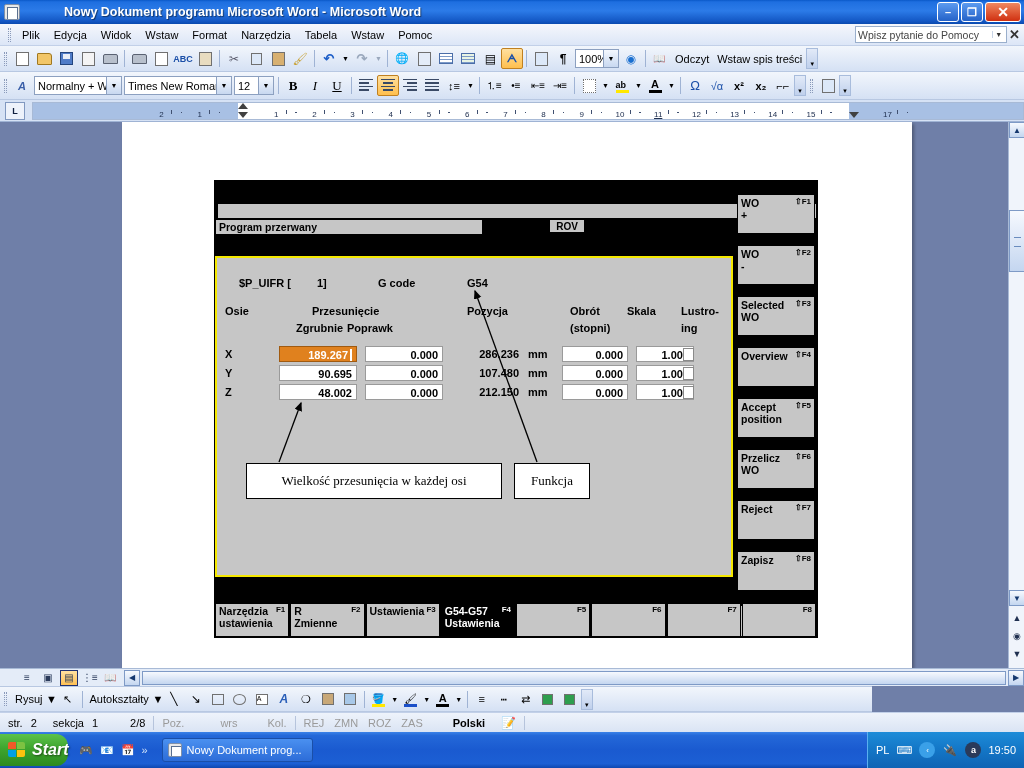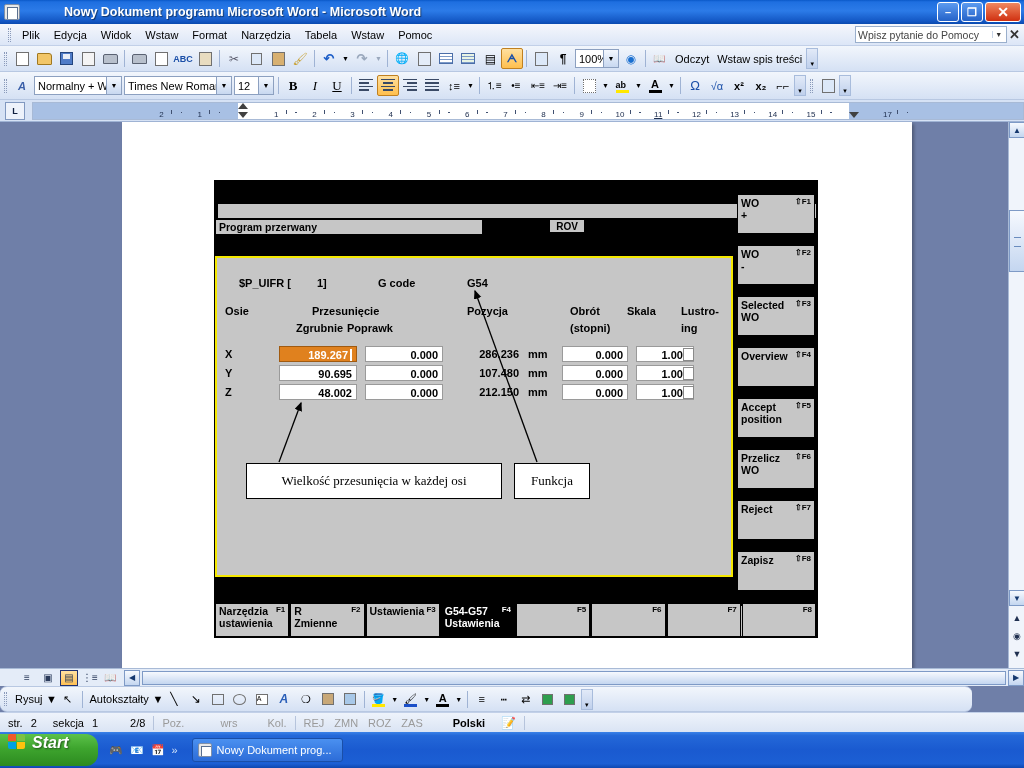--- a/index.html
+++ b/index.html
@@ -243,45 +243,45 @@
   }
   .viewbtn {
     width: 18px; height: 16px; display: flex; align-items: center; justify-content: center;
     font-size: 10px; color: #2A3A5A;
   }
   .viewbtn.sel { background: linear-gradient(to bottom,#FFE0A0,#FFC155); border: 1px solid #203070; }
   .hthumb { height: 14px; background: linear-gradient(to bottom,#F6F9FE,#C4D6F0); border: 1px solid #7E9AC6; }
 
   
   .drawbar {
-    position: absolute; top: 686px; left: 0; width: 972px; height: 26px;
+    position: absolute; top: 686px; left: 0; width: 872px; height: 26px;
     background: linear-gradient(to bottom,#F2F6FC,#D5E1F4); display: flex; align-items: center;
-    border-top: 1px solid #B8C8E2; border-bottom: 1px solid #B8C8E2; border-radius: 7px;
+    border-top: 1px solid #B8C8E2; border-bottom: 1px solid #B8C8E2;
   }
 
   
   .statusbar {
     position: absolute; top: 712px; left: 0; width: 1024px; height: 20px;
     background: linear-gradient(to bottom,#EEF3FB,#DAE4F4); display: flex; align-items: center;
     font-size: 11px; color: #000; border-top: 1px solid #C2D0E8;
   }
   .st { padding: 0 8px; white-space: nowrap; }
   .st.dim { color: #9A9A9A; }
   .stsep { width: 1px; height: 14px; background: #B6C4DC; }
 
   
   .taskbar {
     position: absolute; top: 732px; left: 0; width: 1024px; height: 36px;
     background: linear-gradient(to bottom, #3A82E8 0%, #2468D8 10%, #1A5AD0 50%, #1C5FD4 88%, #0E47B0 100%);
     display: flex; align-items: center;
   }
   .start {
-    height: 32px; padding: 0 30px 0 8px; margin: 2px 0 2px 0;
+    height: 32px; padding: 0 0 0 8px; margin: 2px 0 2px 0;
     background: linear-gradient(to bottom,#5CC24A 0%, #3EA52E 45%, #2C8A20 100%);
-    border-radius: 0 12px 12px 0; display: flex; align-items: flex-start; gap: 6px;
+    border-radius: 0 12px 12px 0; display: flex; align-items: center; gap: 6px;
     color: #fff; font-size: 16px; font-weight: bold; font-style: italic;
     text-shadow: 1px 1px 2px rgba(0,0,0,0.5);
   }
   .flag { width: 18px; height: 16px; position: relative; }
   .flag span { position: absolute; width: 8px; height: 7px; }
   .qlaunch { display: flex; align-items: center; gap: 5px; padding: 0 6px; margin-left: 4px; }
   .qicon { width: 16px; height: 16px; display: flex; align-items: center; justify-content: center; font-size: 11px; }
   .tbtn {
     height: 24px; margin-left: 8px; padding: 0 10px 0 5px;
     background: linear-gradient(to bottom,#4A90F0,#2C6CD8); border: 1px solid #1A4FA8;
@@ -918,15 +918,23 @@
     <div class="qlaunch">
       <div class="qicon">🎮</div>
       <div class="qicon">📧</div>
       <div class="qicon">📅</div>
       <div style="color:#CFE2FA;font-size:11px">»</div>
     </div>
     <div class="tbtn">
       <div class="tb-icon" style="width:14px;height:14px;margin:0"></div>
       <span>Nowy Dokument prog...</span>
     </div>
+    <div class="tray">
+      <span>PL</span>
+      <div class="trayic">⌨</div>
+      <div class="trayic" style="background:#3AA0E8;border-radius:50%;color:#fff;font-size:8px">‹</div>
+      <div class="trayic">🔌</div>
+      <div class="trayic" style="background:#2A3A5A;border-radius:50%;color:#fff;font-size:9px;font-weight:bold">a</div>
+      <span>19:50</span>
+    </div>
   </div>
 
 </div>
 
 </body></html>

